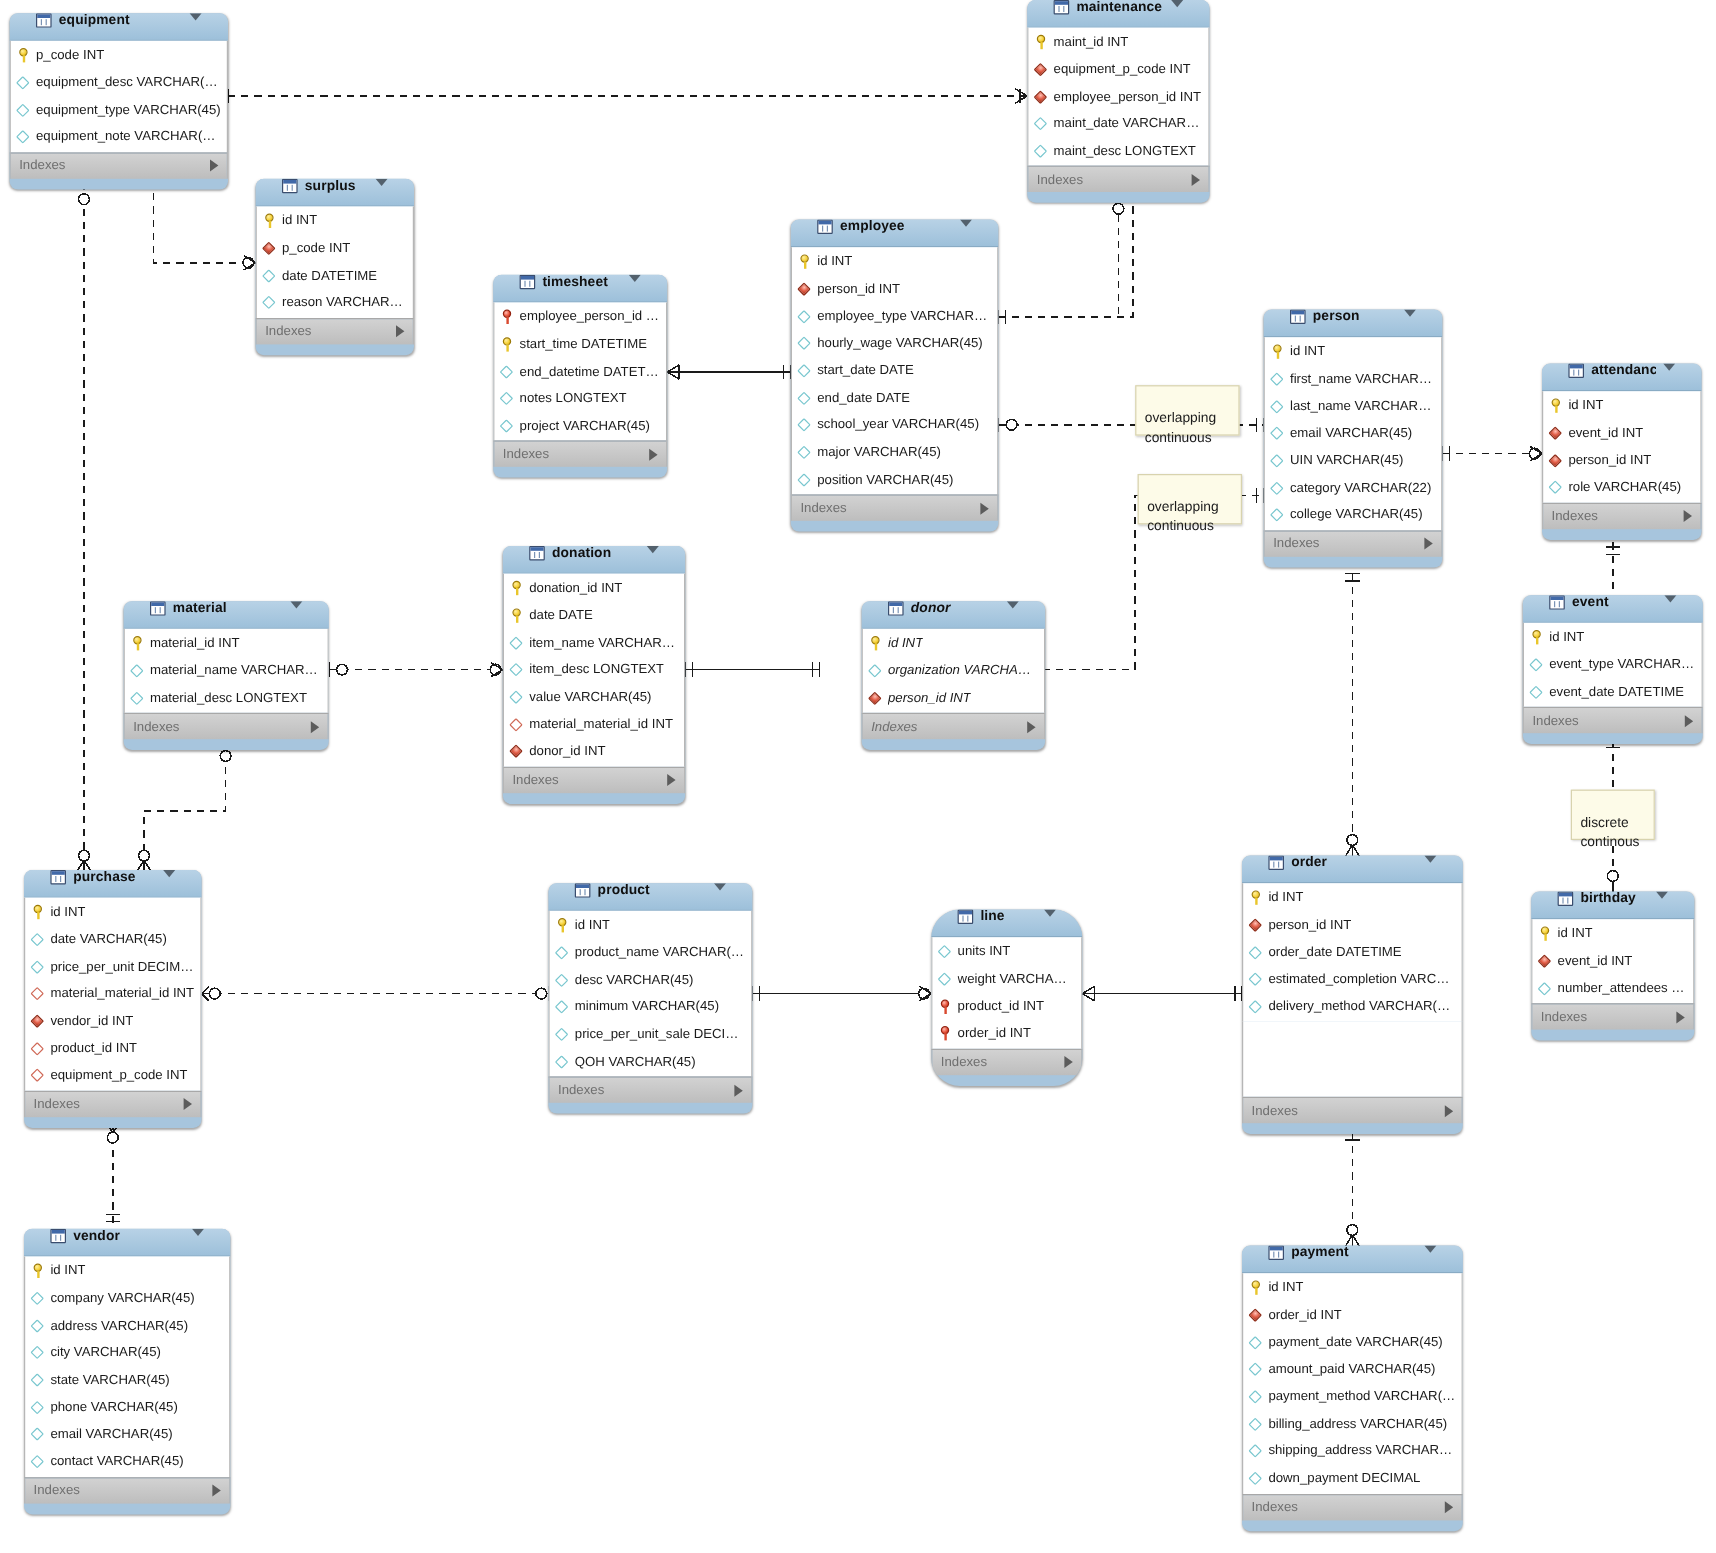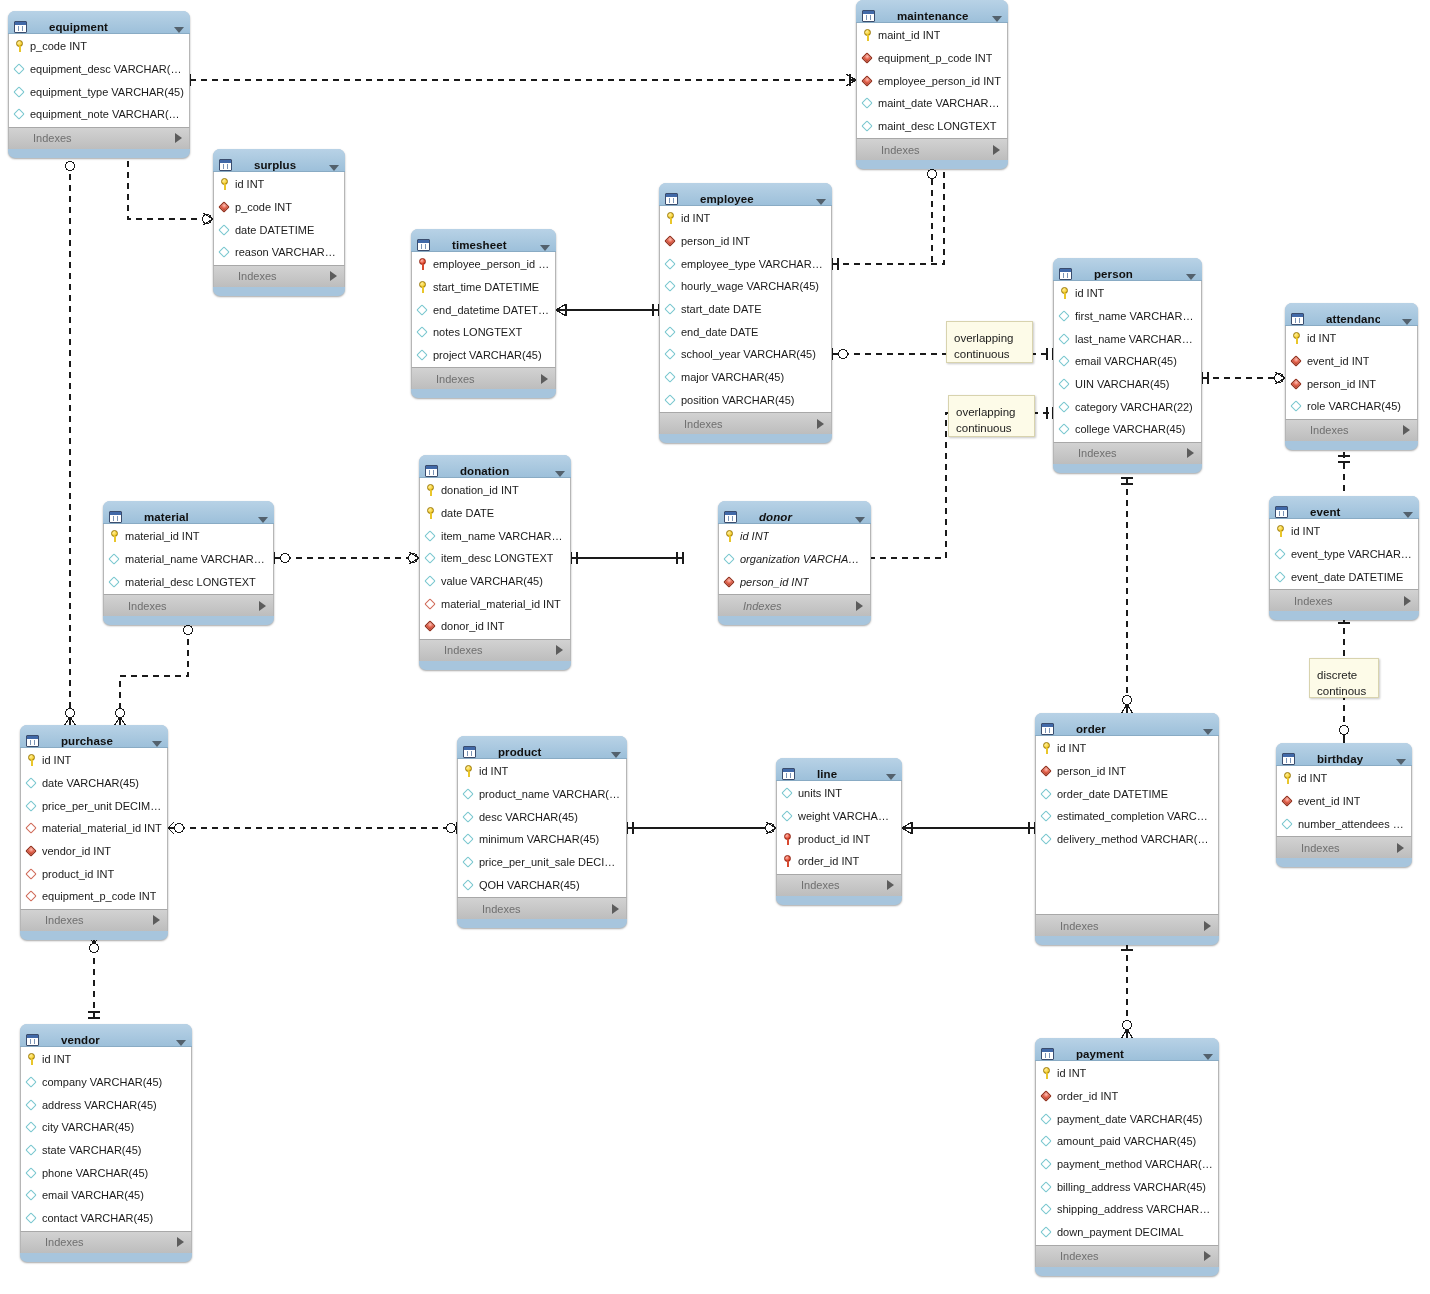--- a/index.html
+++ b/index.html
@@ -29,23 +29,23 @@
     box-sizing:border-box;
     border-radius:7px;
     background:#a7c5dd;
     box-shadow:0 1px 2px rgba(0,0,0,.35);
     padding-bottom:9px;
     overflow:hidden;
   }
   .tbl-hdr{
     height:22px;
     display:flex;
-    align-items:flex-end;
-    gap:22px;
-    padding:0 6px;
+    align-items:flex-start;
+    gap:6px;
+    padding:0 22px;
     background:linear-gradient(to bottom,#b8d2e6 0%,#9dc0da 100%);
     border-top-left-radius:6px;
     border-top-right-radius:6px;
     border-bottom:1px solid #89abc4;
   }
   .tbl-ico{
     width:13px;height:12px;
     flex:0 0 auto;
     border:1px solid #3a4d6e;
     background:#fff;
@@ -168,38 +168,38 @@
     display:flex;
     align-items:center;
     padding:0 7px;
     background:linear-gradient(to bottom,#d2d2d2 0%,#bdbdbd 100%);
     border-top:1px solid #a8a8a8;
     border-left:1px solid #b6b6b6;
     border-right:1px solid #b6b6b6;
     font-size:11px;
     color:#6f6f6f;
   }
-  .idx .ilabel{flex:1 1 auto;margin-left:17px;}
+  .idx .ilabel{flex:1 1 auto;}
   .idx .iarrow{
     width:0;height:0;
     border-top:5px solid transparent;
     border-bottom:5px solid transparent;
     border-left:7px solid #5c5c5c;
   }
   
   .note{
     position:absolute;
     z-index:6;
     background:#fdfbe8;
     border:1px solid #d8d3ae;
     box-shadow:1px 1px 2px rgba(0,0,0,.22);
     font-size:11.5px;
     color:#1b1b1b;
     line-height:1.35;
-    padding:9px 7px;
+    padding:20px 7px;
     box-sizing:border-box;
     white-space:pre-line;
   }
 </style>
 </head>
 <body>
 
 <div id="canvas">
 
   <svg id="links" viewBox="0 0 1430 1294" width="1430" height="1294">
@@ -832,21 +832,21 @@
           <div class="col">
             <span class="ic ic-plain"></span>
             <span class="lbl">number_attendees INT</span>
           </div>
         </div>
         <div class="idx">
           <span class="ilabel">Indexes</span>
           <span class="iarrow"></span>
         </div>
       </div>
-      <div class="tbl" style="left: 776px; top: 758px; width: 126px;">
+      <div class="tbl" style="left: 776px; top: 758px; width: 126px; border-radius: 24px;">
         <div class="tbl-hdr">
           <span class="tbl-ico"></span>
           <span class="tbl-name">line</span>
           <span class="caret"></span>
         </div>
         <div class="tbl-body">
           <div class="col">
             <span class="ic ic-plain"></span>
             <span class="lbl">units INT</span>
           </div>

